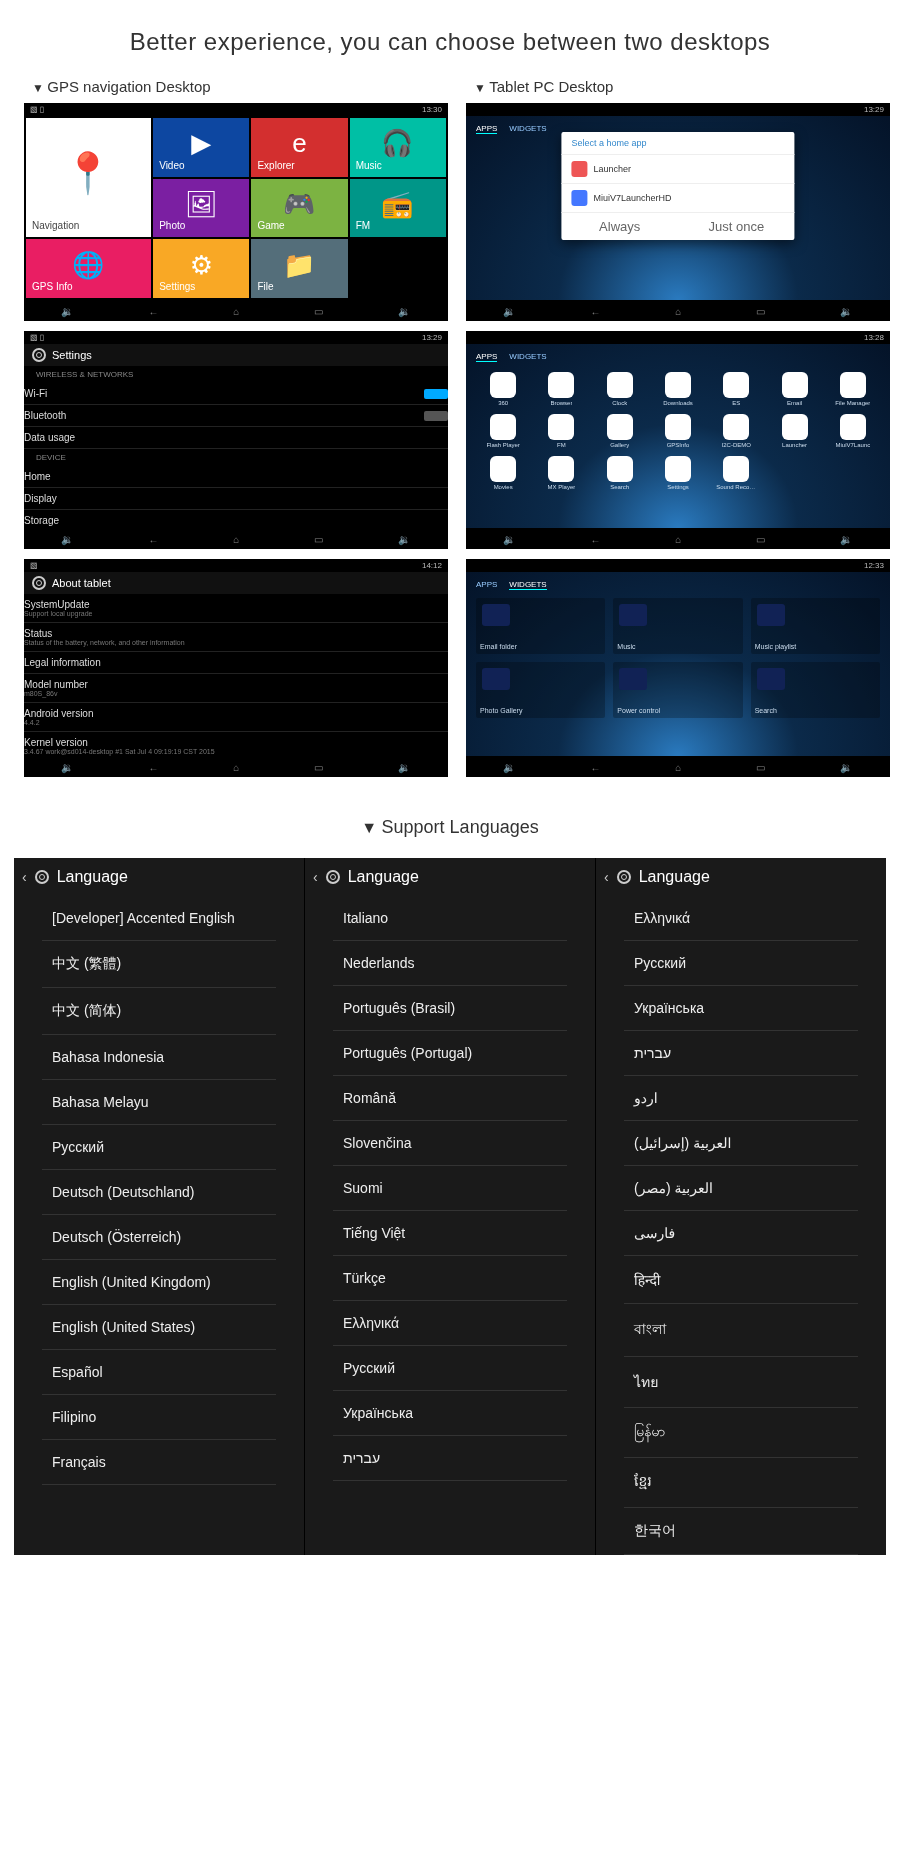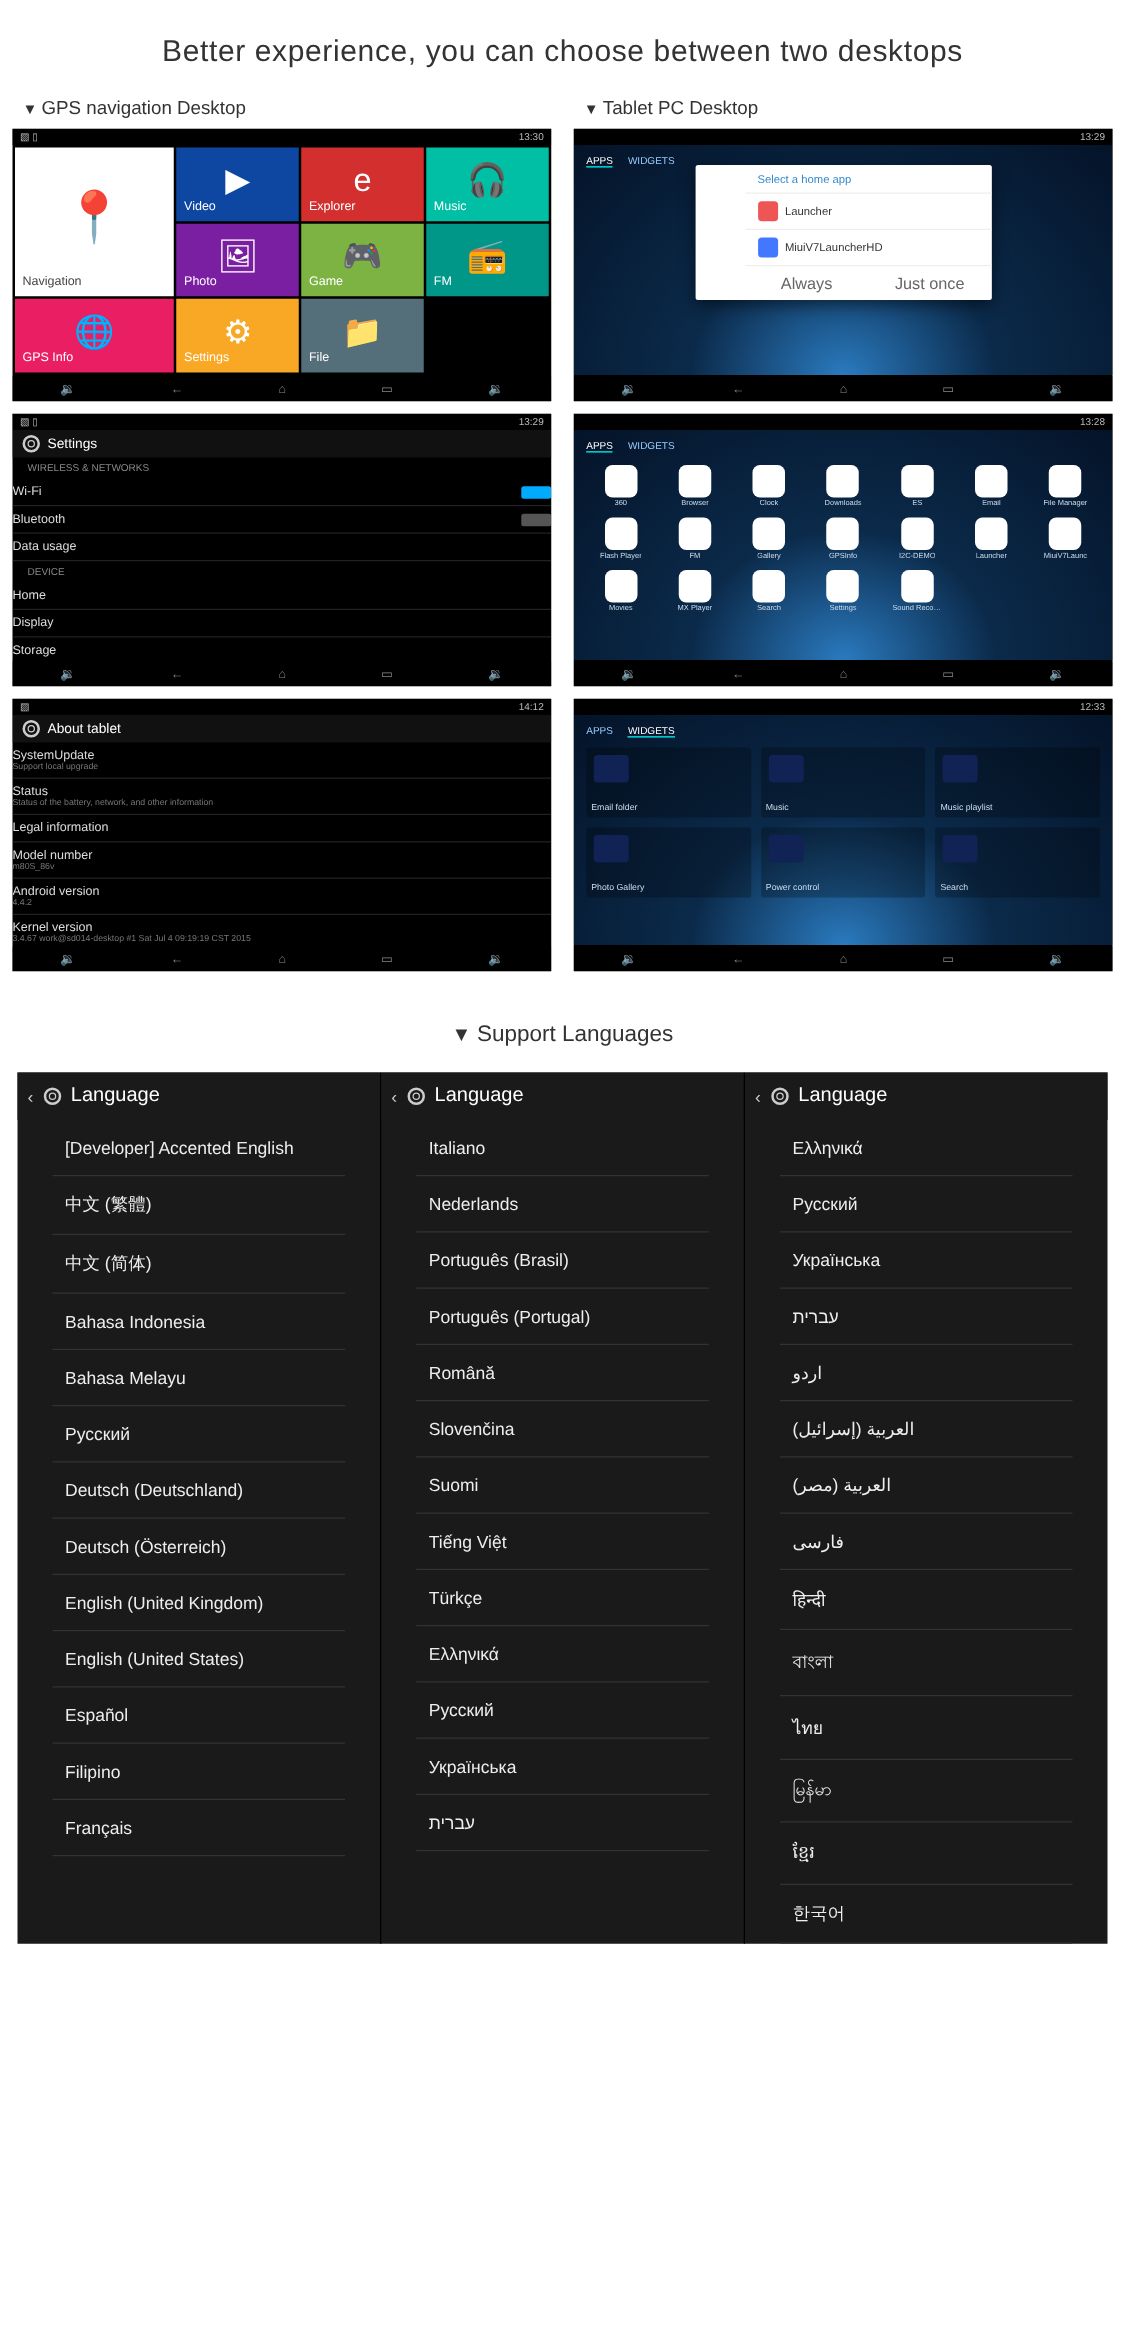--- a/index.html
+++ b/index.html
@@ -1,18 +1,18 @@
 <!DOCTYPE html>
 <html><head>
 <meta charset="utf-8">
 <style>
   * { box-sizing: border-box; margin: 0; padding: 0; }
   body { font-family: Arial, Helvetica, sans-serif; background: #fff; width: 900px; margin: 0 auto; color: #333; }
   .heading { font-size: 24px; font-weight: 300; text-align: center; padding: 28px 0 18px; letter-spacing: 0.5px; }
-  .sub-row { display: flex; gap: 18px; padding: 0 10px 10px; }
+  .sub-row { display: flex; gap: 18px; padding: 0 10px 10px; margin-left: 14px; }
   .sub-col { flex: 1; }
   .sub-label { font-size: 15px; padding: 4px 0 8px 8px; color: #333; }
   .sub-label::before { content: "▼ "; font-size: 12px; }
   .screenshot { background: #000; height: 218px; position: relative; overflow: hidden; font-size: 9px; color: #fff; }
   .statusbar { display:flex; justify-content:space-between; padding:2px 6px; font-size:8px; color:#bbb; background:#000; }
   .navbar { position:absolute; bottom:0; left:0; right:0; height:20px; background:#000; display:flex; justify-content:space-around; align-items:center; color:#aaa; font-size:10px; }
   .navbar span { opacity:.8; }
   
   .tiles { display:grid; grid-template-columns: 1.3fr 1fr 1fr 1fr; grid-template-rows:1fr 1fr 1fr; gap:2px; padding:2px; height:calc(100% - 34px); }
   .tile { display:flex; flex-direction:column; justify-content:flex-end; align-items:flex-start; padding:6px; position:relative; color:#fff; font-size:10px; }
@@ -30,21 +30,21 @@
   .toggle-on { width:24px; height:10px; background:#0af; border-radius:2px; }
   .toggle-off{ width:24px; height:10px; background:#555; border-radius:2px; }
   
   .blue-bg { background: radial-gradient(ellipse at center bottom, #2a7abf 0%, #0b2a4a 40%, #041328 100%); height:calc(100% - 34px); position:relative; padding:6px 10px; }
   .tabs-top { font-size:8px; color:#9cf; display:flex; gap:12px; padding:2px 0 6px; }
   .tabs-top span.active { color:#fff; border-bottom:1px solid #0ff; }
   .app-grid { display:grid; grid-template-columns:repeat(7,1fr); gap:8px 4px; padding-top:4px; }
   .app { display:flex; flex-direction:column; align-items:center; gap:2px; }
   .app-ic { width:26px; height:26px; border-radius:6px; background:#fff; }
   .app-lbl { font-size:6px; color:#cde; text-align:center; white-space:nowrap; overflow:hidden; max-width:40px; text-overflow:ellipsis; }
-  .dialog { position:absolute; top:16px; left:50%; transform:translateX(-50%); width:55%; background:#fff; border-radius:2px; color:#333; box-shadow:0 4px 12px rgba(0,0,0,.5);padding-left:40px; }
+  .dialog { position:absolute; top:16px; left:50%; transform:translateX(-50%); width:55%; background:#fff; border-radius:2px; color:#333; box-shadow:0 4px 12px rgba(0,0,0,.5); }
   .dialog-title { font-size:9px; color:#38c; padding:6px 10px; }
   .dialog-item { display:flex; align-items:center; gap:6px; padding:6px 10px; border-top:1px solid #eee; font-size:9px; }
   .dialog-ic { width:16px; height:16px; background:#ddd; border-radius:3px; }
   .dialog-btns { display:flex; border-top:1px solid #eee; }
   .dialog-btn { flex:1; text-align:center; padding:6px; font-size:13px; color:#666; }
   
   .widget-grid { display:grid; grid-template-columns:repeat(3,1fr); gap:8px; padding-top:2px; }
   .widget { background:rgba(0,0,0,.25); border-radius:2px; height:56px; display:flex; flex-direction:column; justify-content:flex-end; padding:4px; font-size:7px; color:#cde; position:relative; }
   .widget-ic { position:absolute; top:6px; left:6px; width:28px; height:22px; background:#125; border-radius:3px; }
   

